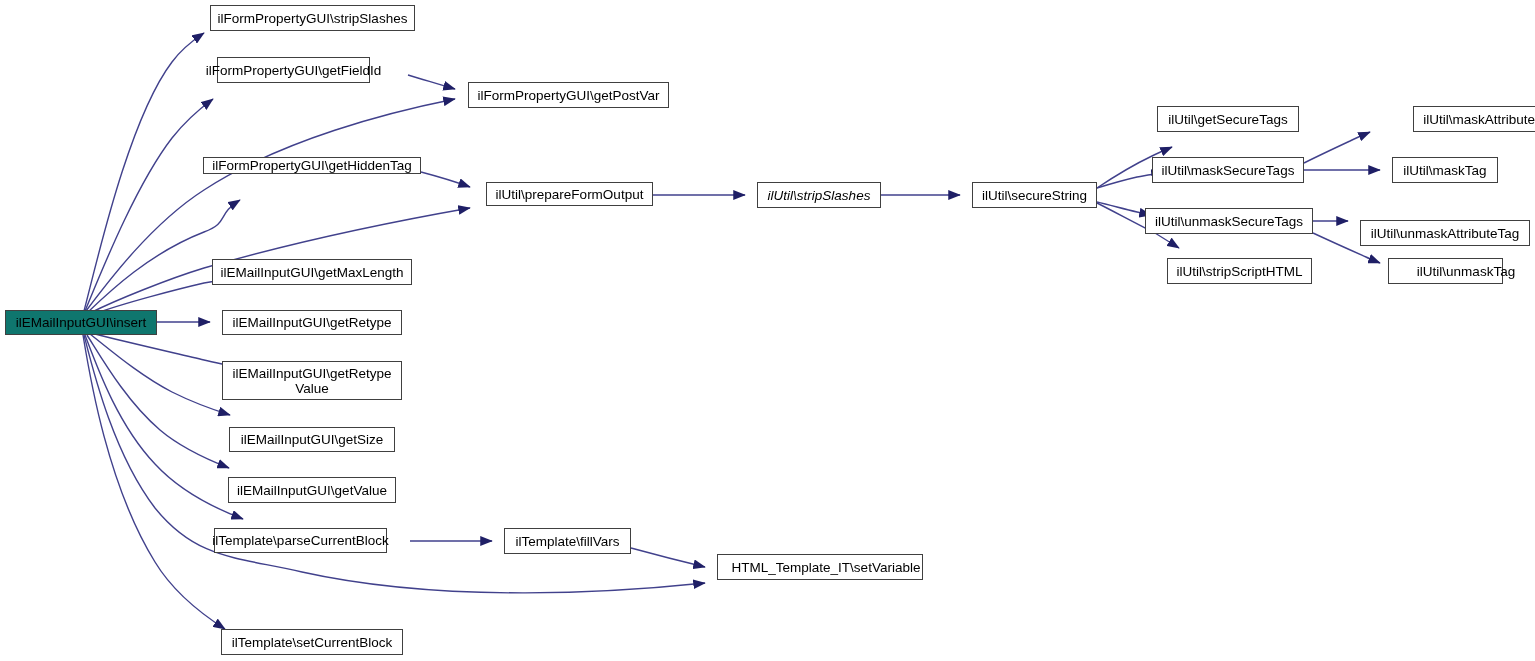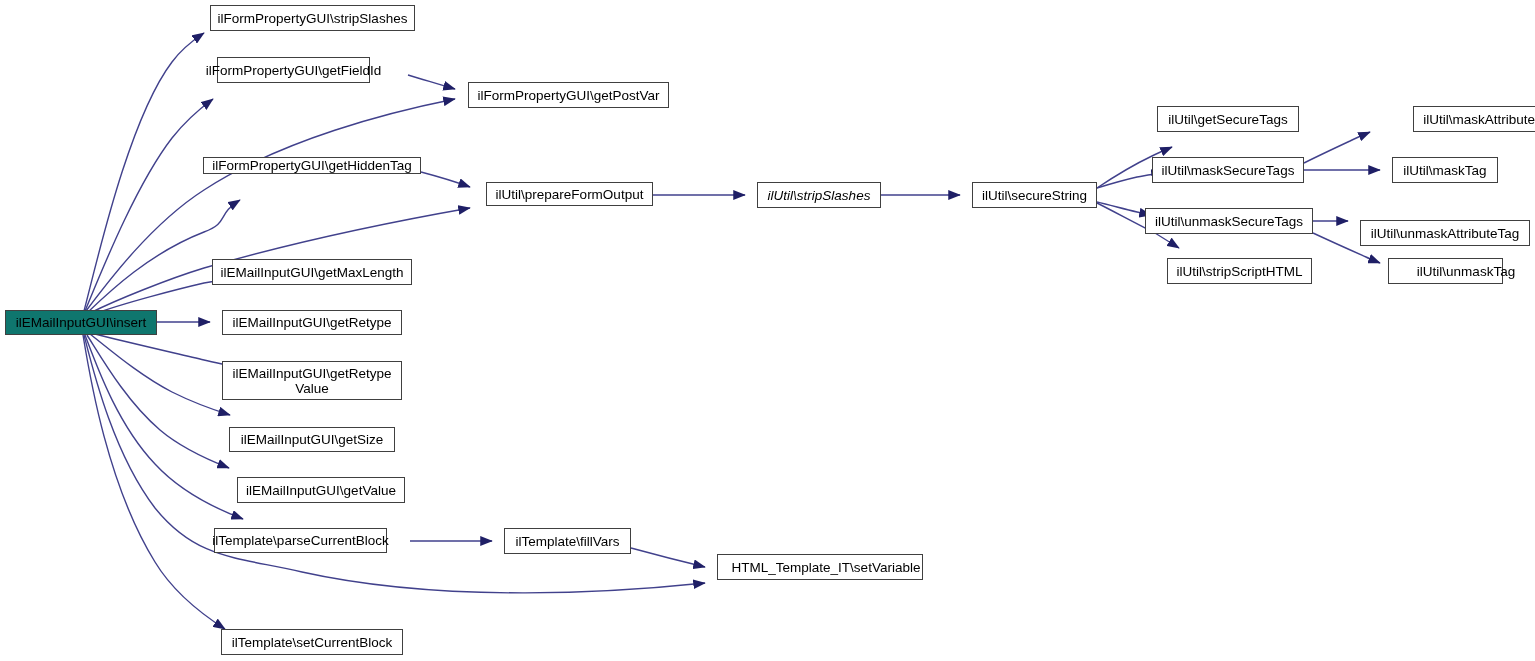--- a/index.html
+++ b/index.html
@@ -102,19 +102,19 @@
       <div class="node" style="left: 1155px; top: 258px; width: 145px; height: 26px; margin-left: 12px;">ilUtil\stripScriptHTML</div>
       <div class="node" style="left: 1369px; top: 106px; width: 154px; height: 26px; margin-left: 44px;">ilUtil\maskAttributeTag</div>
       <div class="node" style="left: 1392px; top: 157px; width: 106px; height: 26px;">ilUtil\maskTag</div>
       <div class="node" style="left: 1360px; top: 208px; width: 170px; height: 26px; margin-top: 12px;">ilUtil\unmaskAttributeTag</div>
       <div class="node" style="left: 1388px; top: 258px; width: 115px; height: 26px; padding-left: 41px;">ilUtil\unmaskTag</div>
       <div class="node" style="left: 212px; top: 259px; width: 200px; height: 26px;">ilEMailInputGUI\getMaxLength</div>
       <div class="node" style="left: 222px; top: 310px; width: 180px; height: 25px;">ilEMailInputGUI\getRetype</div>
       <div class="node" style="left: 222px; top: 361px; width: 180px; height: 39px;">ilEMailInputGUI\getRetype
 Value</div>
       <div class="node" style="left: 229px; top: 427px; width: 166px; height: 25px;">ilEMailInputGUI\getSize</div>
-      <div class="node" style="left: 228px; top: 477px; width: 168px; height: 26px; margin-left: 9px;">ilEMailInputGUI\getValue</div>
+      <div class="node" style="left: 228px; top: 477px; width: 168px; height: 26px;">ilEMailInputGUI\getValue</div>
       <div class="node" style="left: 214px; top: 528px; width: 173px; height: 25px;">ilTemplate\parseCurrentBlock</div>
       <div class="node" style="left: 504px; top: 528px; width: 127px; height: 26px;">ilTemplate\fillVars</div>
       <div class="node" style="left: 717px; top: 554px; width: 206px; height: 26px; padding-left: 12px;">HTML_Template_IT\setVariable</div>
       <div class="node" style="left: 221px; top: 629px; width: 182px; height: 26px;">ilTemplate\setCurrentBlock</div>
     </div>
 </div>
 
 </body></html>

